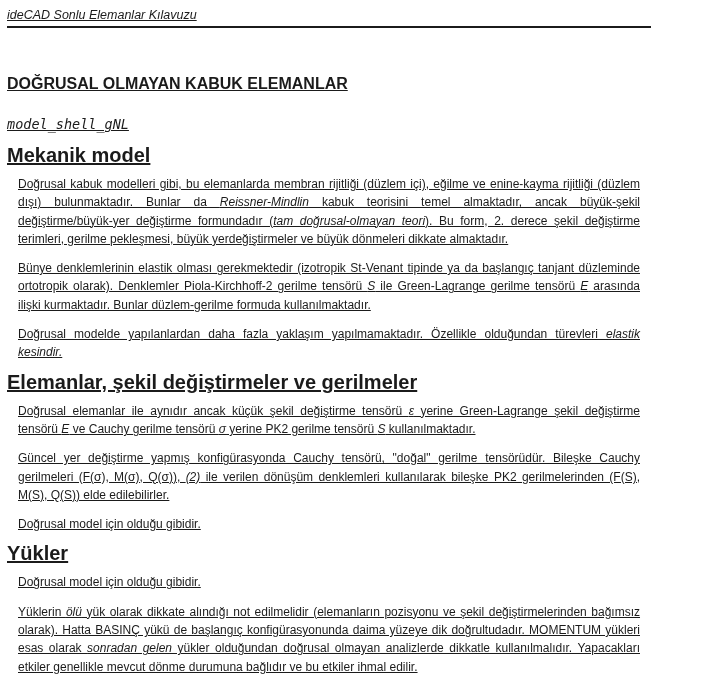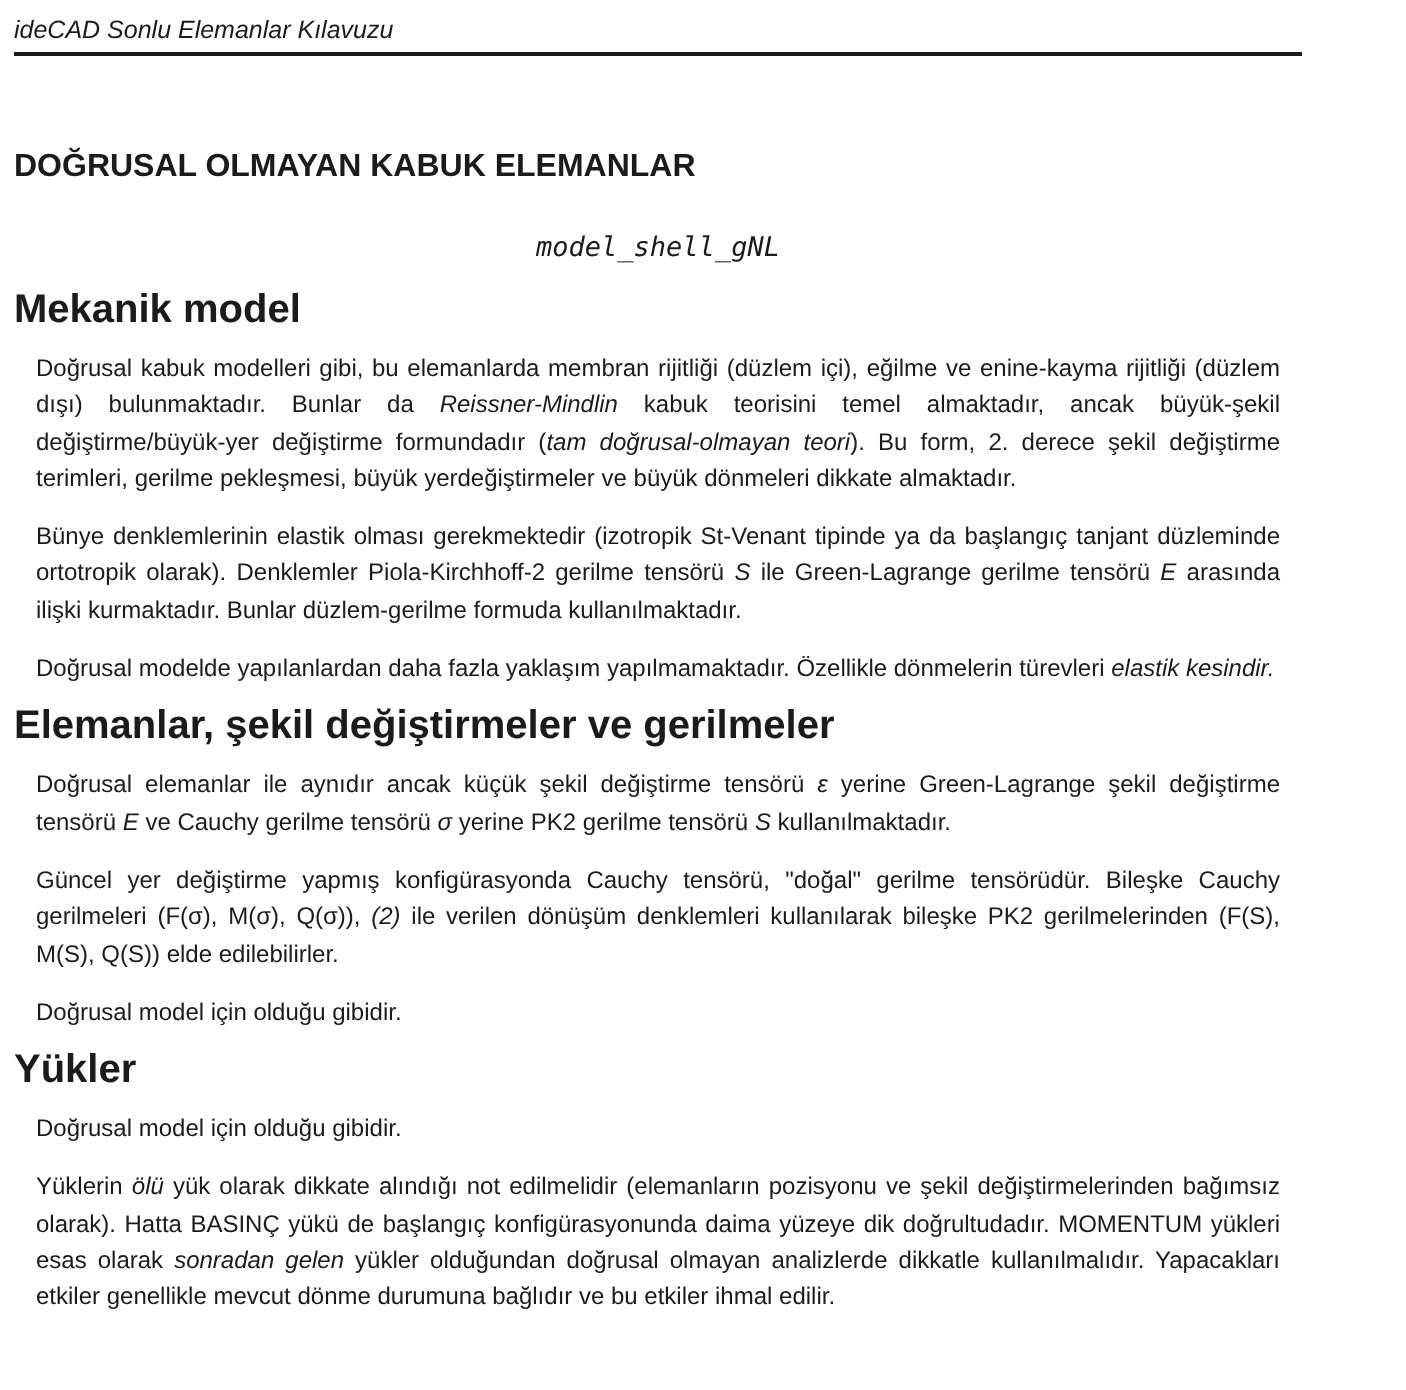--- a/index.html
+++ b/index.html
@@ -13,20 +13,21 @@
     overflow: hidden;
     color: #1b1b1b;
     font-family: "Liberation Sans", sans-serif;
     -webkit-font-smoothing: antialiased;
   }
   .page {
     box-sizing: border-box;
     width: 658px;
     height: 695px;
     padding: 0 7px;
+    text-decoration: underline;
   }
   
   .doc-header {
     font-style: italic;
     font-size: 12.5px;
     line-height: 15px;
     padding: 8px 0 3px 0;
     border-bottom: 2px solid #1b1b1b;
   }
   
@@ -35,21 +36,21 @@
     line-height: 18px;
     font-weight: bold;
     margin: 47px 0 0 0;
   }
   
   .model-ref {
     font-family: "DejaVu Sans Mono", "Liberation Mono", monospace;
     font-style: italic;
     font-size: 13.5px;
     line-height: 16px;
-    text-align: center;
+    text-align: left;
     margin: 23px 0 14px 0;
   }
   
   section h2 {
     font-size: 20px;
     line-height: 18px;
     font-weight: bold;
     margin: 6px 0 9px 0;
   }
   section[data-name="section-yukler"] h2 {
@@ -77,21 +78,21 @@
 
   <h1 class="doc-title" data-name="page-title">DOĞRUSAL OLMAYAN KABUK ELEMANLAR</h1>
 
   <div class="model-ref" data-name="model-reference">model_shell_gNL</div>
 
   <div id="sections" data-name="sections-container">
       <section data-name="section-mekanik-model">
         <h2 data-name="section-heading">Mekanik model</h2>
         <p data-name="paragraph"><span data-name="text-run">Doğrusal kabuk modelleri gibi, bu elemanlarda membran rijitliği (düzlem içi), eğilme ve enine-kayma rijitliği (düzlem dışı) bulunmaktadır. Bunlar da </span><span class="it" data-name="italic-text-run">Reissner-Mindlin</span><span data-name="text-run"> kabuk teorisini temel almaktadır, ancak büyük-şekil değiştirme/büyük-yer değiştirme formundadır (</span><span class="it" data-name="italic-text-run">tam doğrusal-olmayan teori</span><span data-name="text-run">). Bu form, 2. derece şekil değiştirme terimleri, gerilme pekleşmesi, büyük yerdeğiştirmeler ve büyük dönmeleri dikkate almaktadır.</span></p>
         <p data-name="paragraph"><span data-name="text-run">Bünye denklemlerinin elastik olması gerekmektedir (izotropik St-Venant tipinde ya da başlangıç tanjant düzleminde ortotropik olarak). Denklemler Piola-Kirchhoff-2 gerilme tensörü </span><span class="it" data-name="italic-text-run">S</span><span data-name="text-run"> ile Green-Lagrange gerilme tensörü </span><span class="it" data-name="italic-text-run">E</span><span data-name="text-run"> arasında ilişki kurmaktadır. Bunlar düzlem-gerilme formuda kullanılmaktadır.</span></p>
-        <p data-name="paragraph"><span data-name="text-run">Doğrusal modelde yapılanlardan daha fazla yaklaşım yapılmamaktadır. Özellikle dönmelerin türevleri </span><span class="it" data-name="italic-text-run">elastik kesindir.</span></p>
+        <p data-name="paragraph"><span data-name="text-run">Doğrusal modelde yapılanlardan daha fazla yaklaşım yapılmamaktadır. Özellikle olduğundan türevleri </span><span class="it" data-name="italic-text-run">elastik kesindir.</span></p>
       </section>
       <section data-name="section-kinematik">
         <h2 data-name="section-heading">Elemanlar, şekil değiştirmeler ve gerilmeler</h2>
         <p data-name="paragraph"><span data-name="text-run">Doğrusal elemanlar ile aynıdır ancak küçük şekil değiştirme tensörü </span><span class="it" data-name="italic-text-run">ε</span><span data-name="text-run"> yerine Green-Lagrange şekil değiştirme tensörü </span><span class="it" data-name="italic-text-run">E</span><span data-name="text-run"> ve Cauchy gerilme tensörü </span><span class="it" data-name="italic-text-run">σ</span><span data-name="text-run"> yerine PK2 gerilme tensörü </span><span class="it" data-name="italic-text-run">S</span><span data-name="text-run"> kullanılmaktadır.</span></p>
         <p data-name="paragraph"><span data-name="text-run">Güncel yer değiştirme yapmış konfigürasyonda Cauchy tensörü, "doğal" gerilme tensörüdür. Bileşke Cauchy gerilmeleri (F(σ), M(σ), Q(σ)), </span><span class="it" data-name="italic-text-run">(2)</span><span data-name="text-run"> ile verilen dönüşüm denklemleri kullanılarak bileşke PK2 gerilmelerinden (F(S), M(S), Q(S)) elde edilebilirler.</span></p>
       </section>
       <section data-name="section-geometri">
         <p data-name="paragraph"><span data-name="text-run">Doğrusal model için olduğu gibidir.</span></p>
       </section>
       <section data-name="section-yukler">

